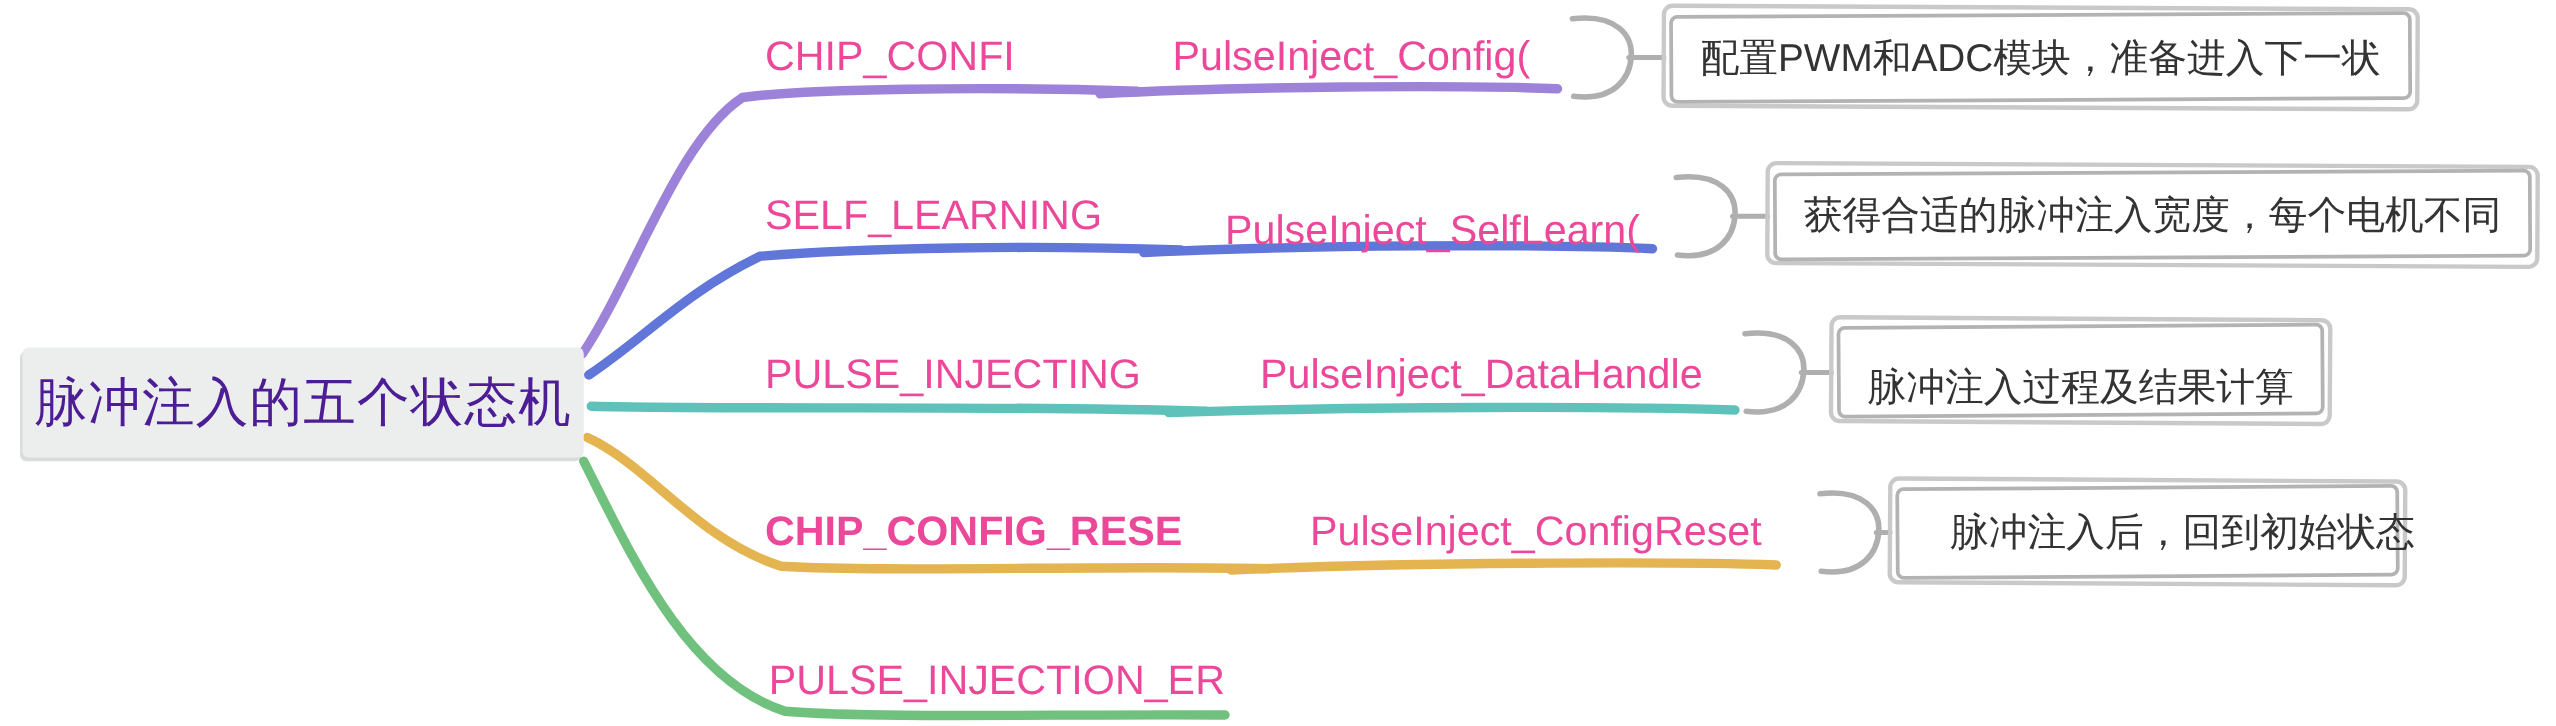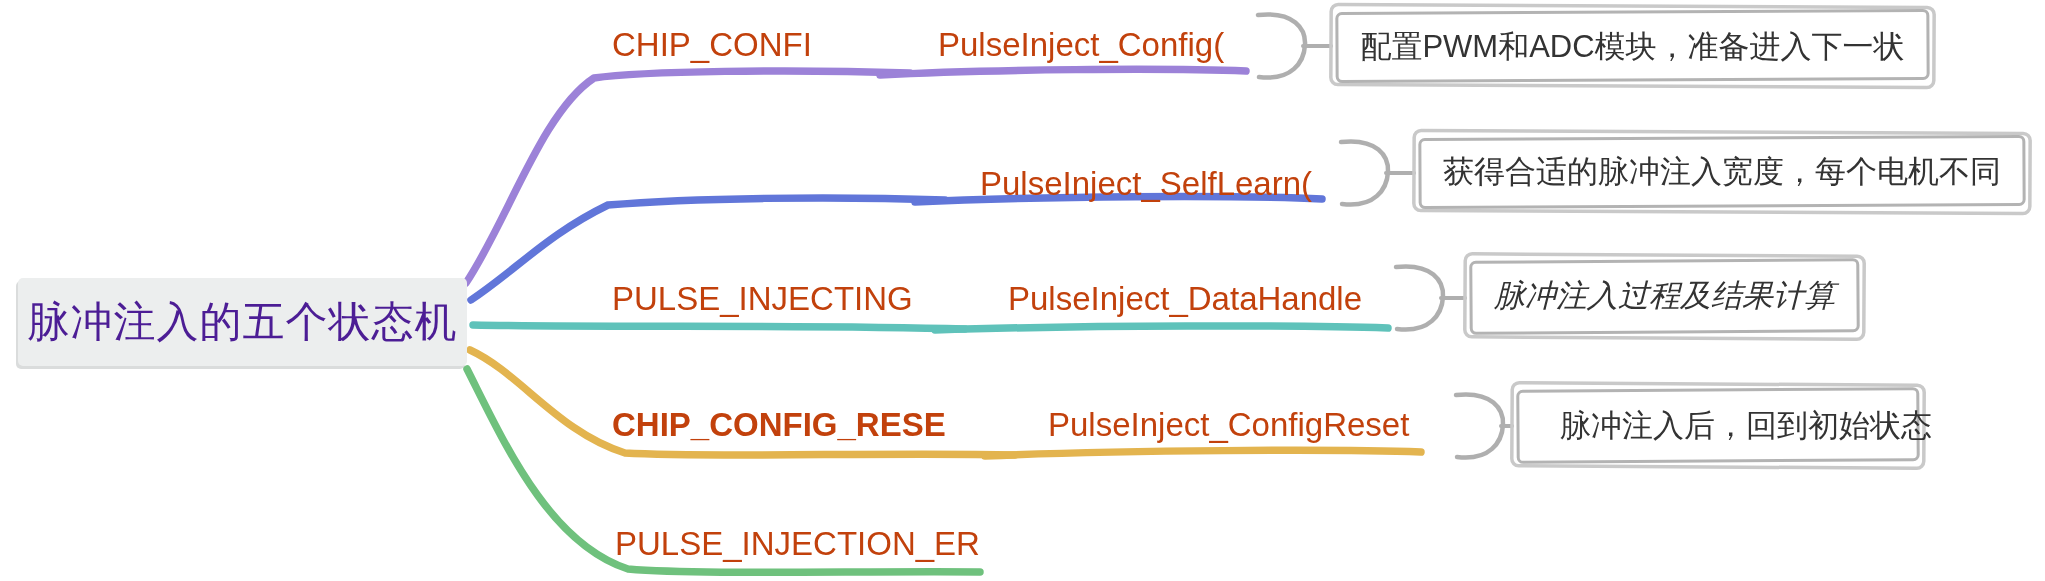--- a/index.html
+++ b/index.html
@@ -32,21 +32,21 @@
     align-items: center;
     justify-content: center;
     font-size: 42px;
     color: #4c1d95;
     letter-spacing: 1px;
     white-space: nowrap;
   }
   .topic-label {
     position: absolute;
     font-size: 33px;
-    color: #c2410c;
+    color: #ec4899;
     white-space: nowrap;
     line-height: 1.1;
   }
   .summary-text {
     position: absolute;
     display: flex;
     align-items: center;
     justify-content: center;
     font-size: 31px;
     color: #333333;
@@ -58,21 +58,21 @@
   .b2-state { left: 612px; top: 154px; }
   .b2-func  { left: 980px; top: 166px; }
   .b3-state { left: 612px; top: 281px; }
   .b3-func  { left: 1008px; top: 281px; }
   .b4-state { left: 612px; top: 407px; font-weight: bold; }
   .b4-func  { left: 1048px; top: 407px; }
   .b5-state { left: 615px; top: 526px; }
   
   .s1 { left: 1329px; top: 4px;   width: 607px; height: 86px; }
   .s2 { left: 1412px; top: 130px; width: 620px; height: 84px; }
-  .s3 { left: 1463px; top: 253px; width: 403px; height: 86px; font-style: italic; }
+  .s3 { left: 1463px; top: 267px; width: 403px; height: 86px; }
   .s4 { left: 1510px; top: 382px; width: 392px; height: 87px; padding-left: 40px; }
 </style>
 </head>
 <body>
 
 <div id="canvas">
 
   <svg id="wires" viewBox="0 0 2045 581" xmlns="http://www.w3.org/2000/svg">
 
     <path d="M 466 283 C 508 220 542 112 594 78 C 642 71 790 69 910 73" fill="none" stroke-width="7.5" stroke-linecap="round" stroke="#9C82D8"></path>
@@ -121,20 +121,21 @@
       <rect x="1518" y="390" width="400" height="71" rx="5" fill="#ffffff" stroke-width="3" transform="rotate(-0.4 1718 426)" stroke="#B3B3B3"></rect>
     </g>
   </svg>
 
   <div class="root-topic">脉冲注入的五个状态机</div>
 
   <div class="topic-label b1-state">CHIP_CONFI</div>
   <div class="topic-label b1-func">PulseInject_Config(</div>
   <div class="summary-text s1">配置PWM和ADC模块，准备进入下一状</div>
 
+  <div class="topic-label b2-state">SELF_LEARNING</div>
   <div class="topic-label b2-func">PulseInject_SelfLearn(</div>
   <div class="summary-text s2">获得合适的脉冲注入宽度，每个电机不同</div>
 
   <div class="topic-label b3-func">PulseInject_DataHandle</div>
   <div class="topic-label b3-state">PULSE_INJECTING</div>
   <div class="summary-text s3">脉冲注入过程及结果计算</div>
 
   <div class="topic-label b4-state">CHIP_CONFIG_RESE</div>
   <div class="topic-label b4-func">PulseInject_ConfigReset</div>
   <div class="summary-text s4">脉冲注入后，回到初始状态</div>

